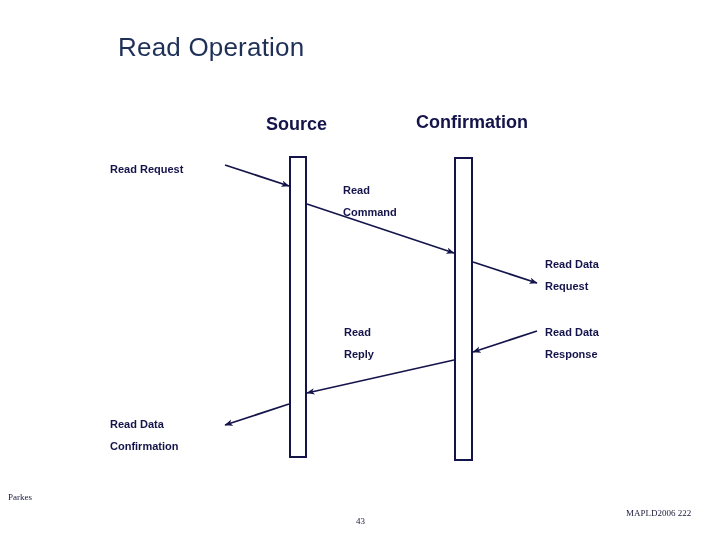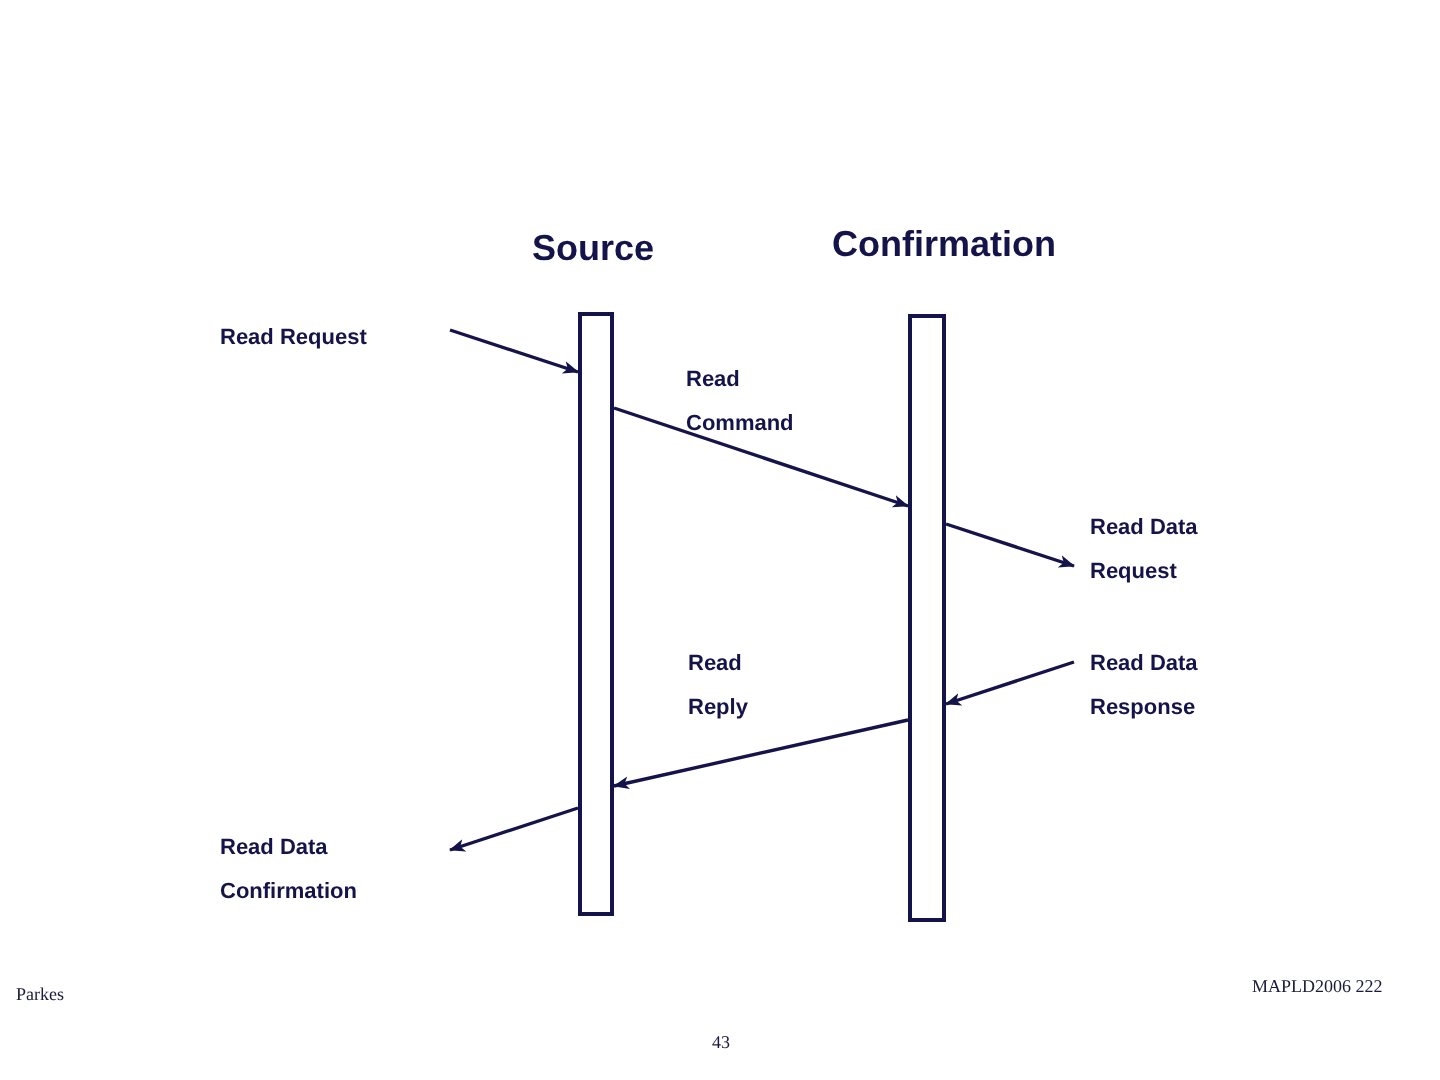--- a/index.html
+++ b/index.html
@@ -78,27 +78,28 @@
   }
   .footer-text {
     position: absolute;
     font-family: "Liberation Serif", serif;
     font-size: 9px;
     color: #1a1a3c;
     white-space: nowrap;
   }
   #footer-author { left: 8px; top: 492px; }
   #footer-page { left: 356px; top: 516px; }
-  #footer-conference { left: 626px; top: 488px; }
+  #footer-conference { left: 626px; top: 508px; }
 </style>
 </head>
 <body>
 
 <div id="slide">
 
+  <div id="slide-title">Read Operation</div>
 
   <div class="lifeline" id="lifeline-source"></div>
   <div class="lifeline" id="lifeline-destination"></div>
 
   <div class="actor-label" id="label-source">Source</div>
   <div class="actor-label" id="label-destination">Confirmation</div>
 
   <div class="msg-label" id="label-read-request">Read Request</div>
   <div class="msg-label" id="label-read-command">Read
 Command</div>

